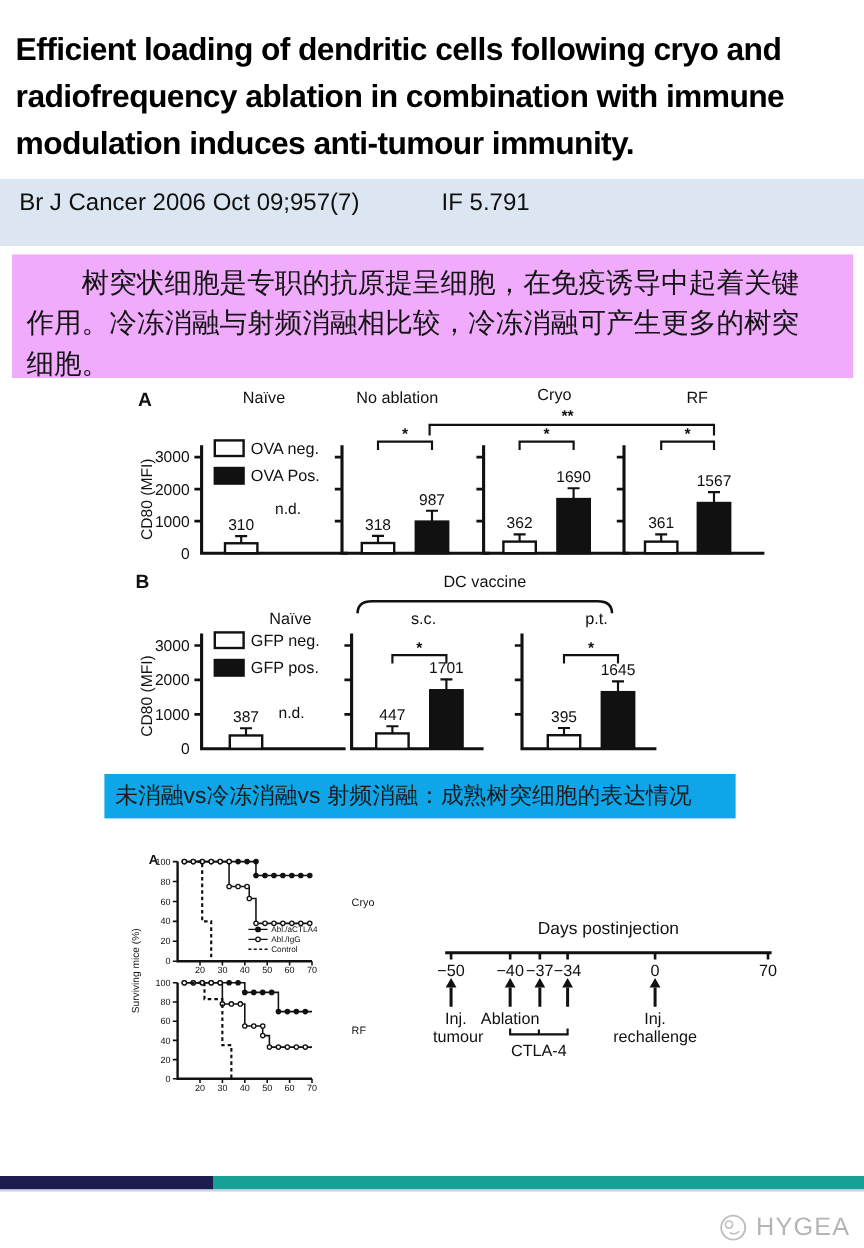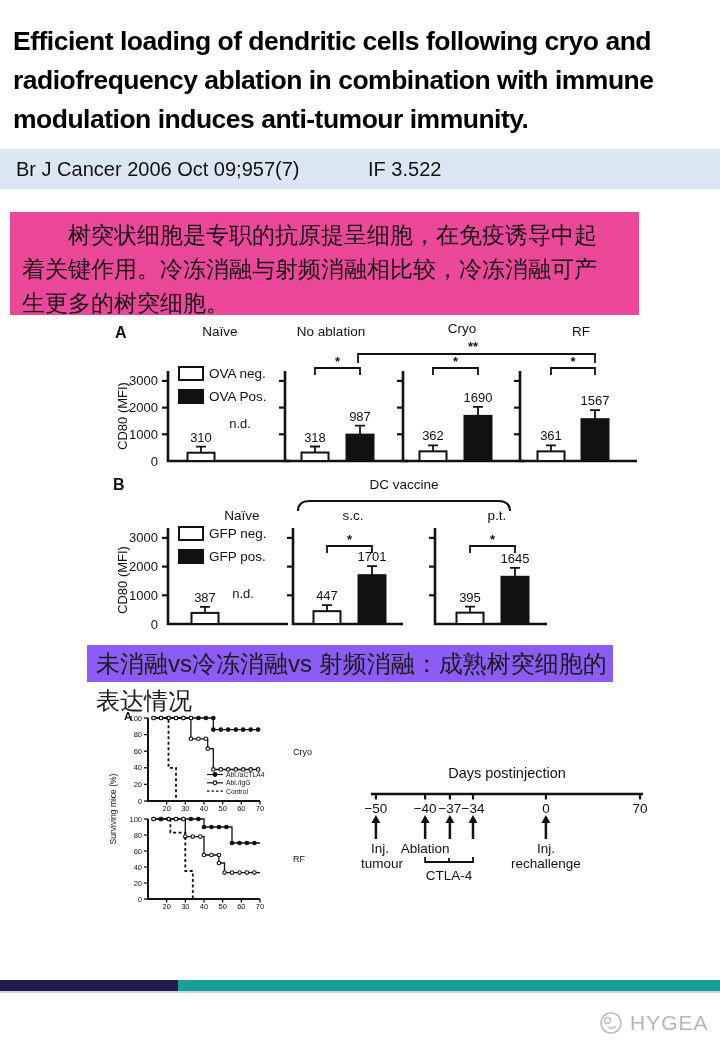--- a/index.html
+++ b/index.html
@@ -1,27 +1,27 @@
 <!DOCTYPE html>
 <html><head>
 <meta charset="utf-8">
 <style>
   html,body{margin:0;padding:0;background:#fff;}
   .page{position:relative;width:720px;height:1040px;background:#ffffff;overflow:hidden;
         font-family:"Liberation Sans",sans-serif;margin-top:16px;}
   .title{position:absolute;left:13px;top:6px;width:704px;font-size:26.5px;font-weight:bold;
          line-height:39px;color:#000;letter-spacing:-0.5px;}
-  .citebar{position:absolute;left:0;top:133px;width:720px;height:40px;background:#dce6f2;}
+  .citebar{position:absolute;left:0;top:133px;width:720px;height:56px;background:#dce6f2;}
   .citebar .ref{position:absolute;left:16px;top:0;line-height:40px;font-size:20px;color:#101010;}
   .citebar .if{position:absolute;left:368px;top:0;line-height:40px;font-size:20px;color:#101010;}
-  .abstract{position:absolute;left:10px;top:196px;width:629px;height:103px;background:#ec4899;}
+  .abstract{position:absolute;left:10px;top:196px;width:701px;height:103px;background:#f0abfc;}
   .abstract p{margin:0;padding:6px 39px 0 12px;font-size:23px;line-height:34px;color:#141414;
               text-indent:2em;}
   .figsvg{position:absolute;}
-  .caption{position:absolute;background:#8b5cf6;color:#1b1b1b;font-size:24px;}
+  .caption{position:absolute;background:#0ea5e9;color:#1b1b1b;font-size:19px;}
   .caption1{left:87px;top:629px;width:517px;height:37px;line-height:37px;padding-left:9px;}
   .caption2{left:112px;top:906px;width:481px;height:34px;line-height:34px;text-align:center;}
   .footer-bar{position:absolute;left:0;top:964px;width:720px;height:11px;border-bottom:2px solid #ccd4e6;font-size:0;}
   .footer-bar .navy{display:inline-block;vertical-align:top;width:178px;height:11px;background:#1e1b4e;}
   .footer-bar .teal{display:inline-block;vertical-align:top;width:542px;height:11px;background:#16a096;}
   .logo{position:absolute;left:14px;top:1040px;font-family:"Liberation Serif",serif;
         font-weight:bold;font-size:31px;color:#2b2b78;letter-spacing:0.5px;}
   .logo .cross{color:#e3231f;font-size:16px;vertical-align:13px;margin-left:1px;
                font-family:"Liberation Sans",sans-serif;}
   .watermark{position:absolute;left:598px;top:994px;display:flex;align-items:center;gap:6px;
@@ -29,21 +29,21 @@
 </style>
 </head>
 <body>
 
 <div class="page">
 
   <div class="title">Efficient loading of dendritic cells following cryo and radiofrequency ablation in combination with immune modulation induces anti-tumour immunity.</div>
 
   <div class="citebar">
     <span class="ref">Br J Cancer 2006 Oct 09;957(7)</span>
-    <span class="if">IF 3.522</span>
+    <span class="if">IF 5.791</span>
   </div>
 
   <div class="abstract">
     <p>树突状细胞是专职的抗原提呈细胞，在免疫诱导中起着关键作用。冷冻消融与射频消融相比较，冷冻消融可产生更多的树突细胞。</p>
   </div>
 
   <div id="fig1">
       <svg width="612" height="158" class="figsvg" style="left: 105px; top: 300px;">
         <text x="10" y="22" font-size="16" text-anchor="start" font-family="&quot;Liberation Sans&quot;,sans-serif" fill="#111" font-weight="bold">A</text>
         <text x="22" y="100" font-size="13" text-anchor="middle" font-family="&quot;Liberation Sans&quot;,sans-serif" fill="#111" transform="rotate(-90 22 100)">CD80 (MFI)</text>

